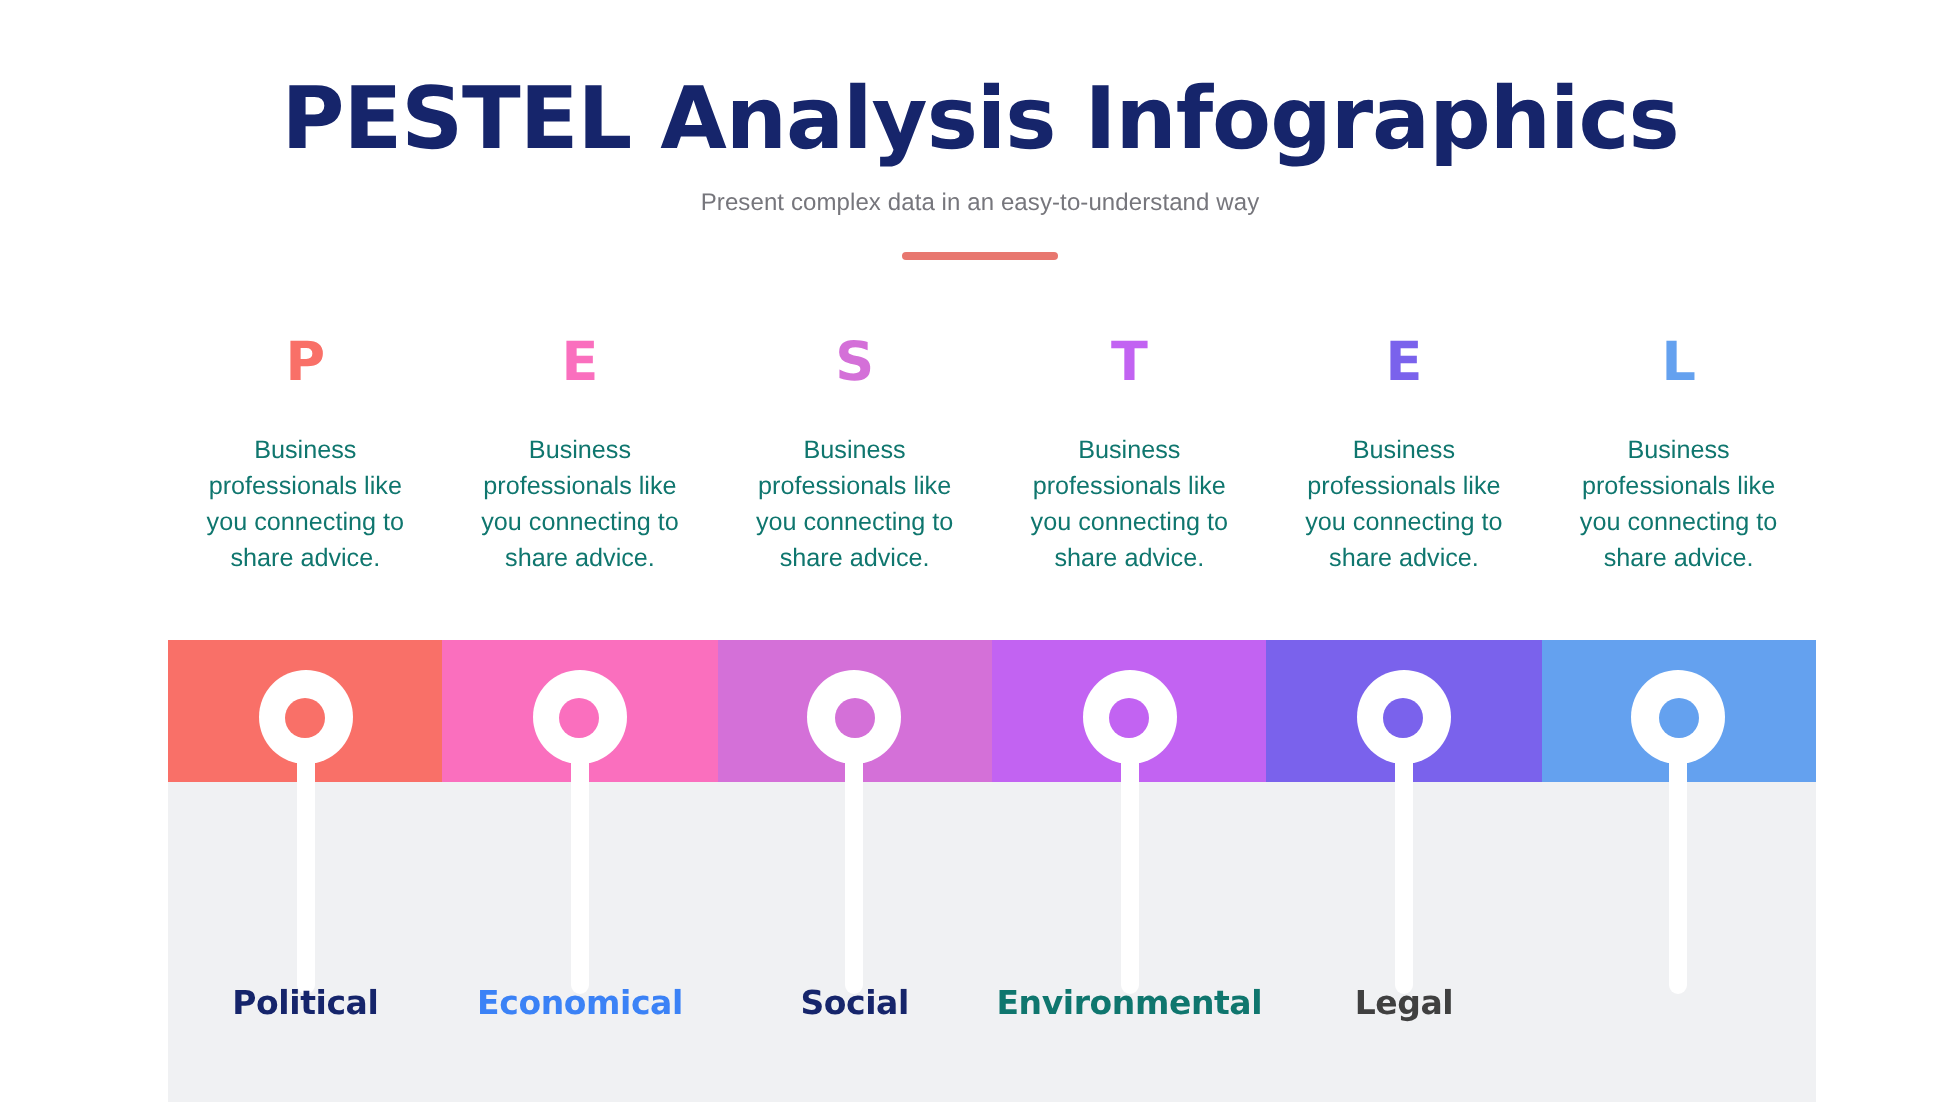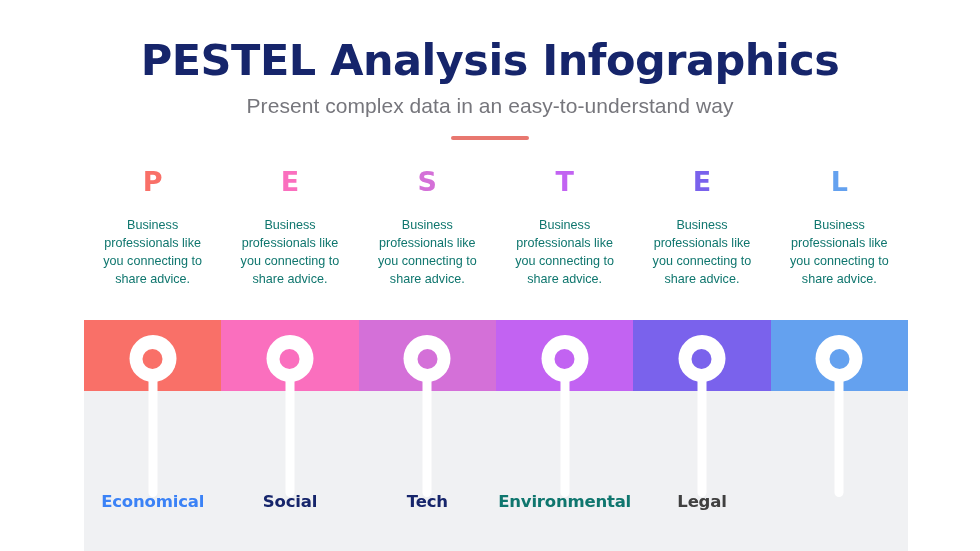--- a/index.html
+++ b/index.html
@@ -35,21 +35,21 @@
     font-family: "DejaVu Sans", sans-serif;
     font-size: 43px;
     font-weight: bold;
     color: #16256B;
     letter-spacing: -0.5px;
     line-height: 1.05;
     margin: 0;
   }
   .subtitle {
     font-family: "Liberation Sans", sans-serif;
-    font-size: 21px;
+    font-size: 12px;
     font-weight: normal;
     color: #76767C;
     margin: 11px 0 0 0;
     letter-spacing: 0.05px;
   }
   .accent-rule {
     width: 78px;
     height: 4px;
     background: #E8776F;
     border-radius: 2px;
@@ -275,29 +275,29 @@
           </div>
           <div class="pin-stem"></div>
         </div>
       </div>
     </div>
 
   </div>
 
   <div class="labels">
     <div class="label-cell">
+      <span class="label-text" style="color: rgb(22, 37, 107);">Political</span>
+    </div>
+    <div class="label-cell">
       <span class="label-text" style="color: #3b82f6;">Economical</span>
     </div>
     <div class="label-cell">
       <span class="label-text" style="color: rgb(22, 37, 107);">Social</span>
     </div>
     <div class="label-cell">
-      <span class="label-text" style="color: rgb(22, 37, 107);">Tech</span>
-    </div>
-    <div class="label-cell">
       <span class="label-text" style="color: #0f766e;">Environmental</span>
     </div>
     <div class="label-cell">
       <span class="label-text" style="color: #404040;">Legal</span>
     </div>
   </div>
 
 </div>
 
 </body></html>

